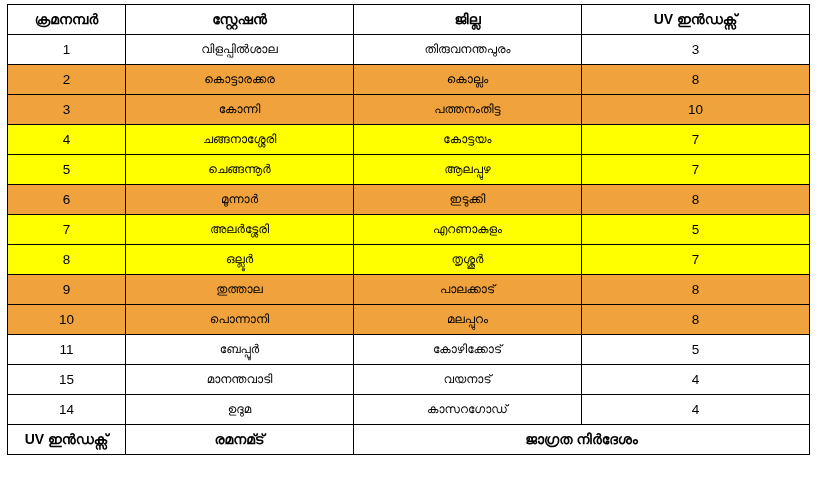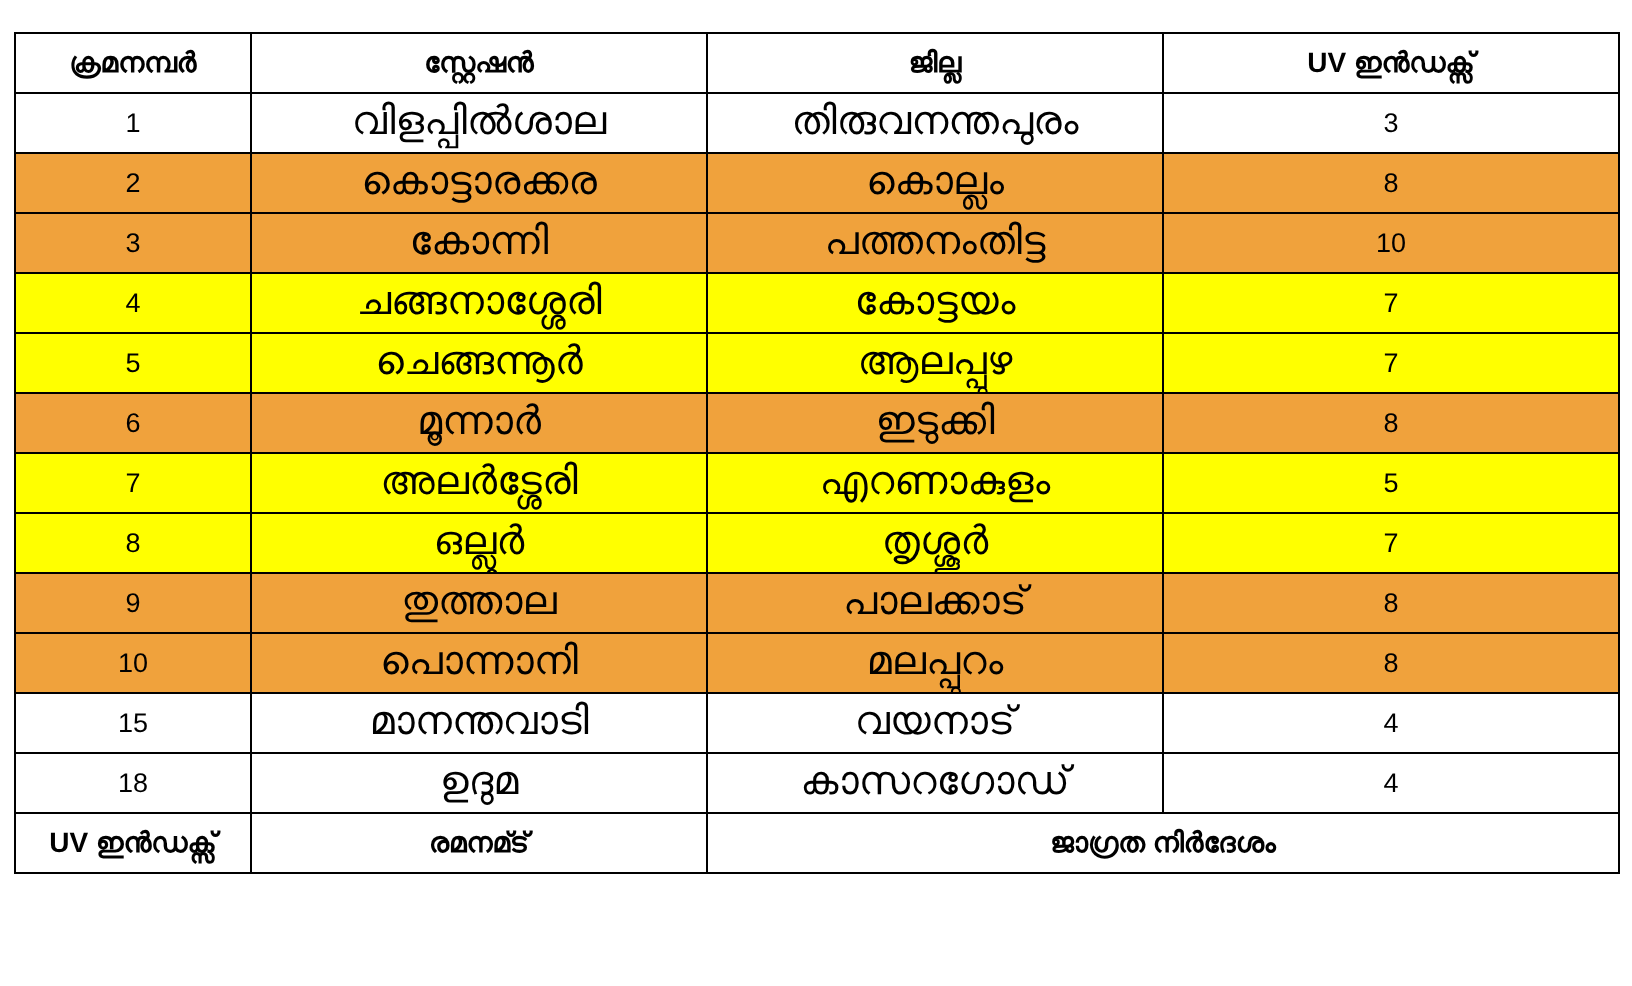--- a/index.html
+++ b/index.html
@@ -16,21 +16,21 @@
   .sheet {
     position: relative;
     width: 816px;
     height: 493px;
     box-sizing: border-box;
   }
   table.uv-table {
     border-collapse: collapse;
     table-layout: fixed;
     width: 802px;
-    margin: 12px 7px;
+    margin: 0 7px;
   }
   table.uv-table td,
   table.uv-table th {
     border: 1px solid #000000;
     text-align: center;
     vertical-align: middle;
     font-size: 14px;
     color: #000000;
     padding: 0;
     height: 29px;
@@ -48,21 +48,21 @@
     font-size: 15px;
     height: 32px;
     background: #ffffff;
   }
   tbody td.cell-num,
   tbody td.cell-uv {
     font-size: 13.5px;
   }
   tbody td.cell-station,
   tbody td.cell-district {
-    font-size: 20px;
+    font-size: 12px;
     text-align: center;
   }
   tr.lvl-none td { background: #ffffff; }
   tr.lvl-yellow td { background: #ffff00; }
   tr.lvl-orange td { background: #f0a23c; }
 
   tfoot td {
     font-weight: bold;
     font-size: 14.5px;
     height: 30px;
@@ -151,27 +151,33 @@
           <td class="cell-district">പാലക്കാട്</td>
           <td class="cell-uv">8</td>
         </tr>
         <tr class="lvl-orange">
           <td class="cell-num">10</td>
           <td class="cell-station">പൊന്നാനി</td>
           <td class="cell-district">മലപ്പുറം</td>
           <td class="cell-uv">8</td>
         </tr>
         <tr class="lvl-none">
+          <td class="cell-num">11</td>
+          <td class="cell-station">ബേപ്പൂർ</td>
+          <td class="cell-district">കോഴിക്കോട്</td>
+          <td class="cell-uv">5</td>
+        </tr>
+        <tr class="lvl-none">
           <td class="cell-num">15</td>
           <td class="cell-station">മാനന്തവാടി</td>
           <td class="cell-district">വയനാട്</td>
           <td class="cell-uv">4</td>
         </tr>
         <tr class="lvl-none">
-          <td class="cell-num">18</td>
+          <td class="cell-num">14</td>
           <td class="cell-station">ഉദുമ</td>
           <td class="cell-district">കാസറഗോഡ്</td>
           <td class="cell-uv">4</td>
         </tr>
       </tbody>
     <tfoot>
       <tr>
         <td>UV ഇൻഡക്സ്</td>
         <td>രമനമ്ട്</td>
         <td class="foot-wide" colspan="2">ജാഗ്രത നിർദേശം</td>

